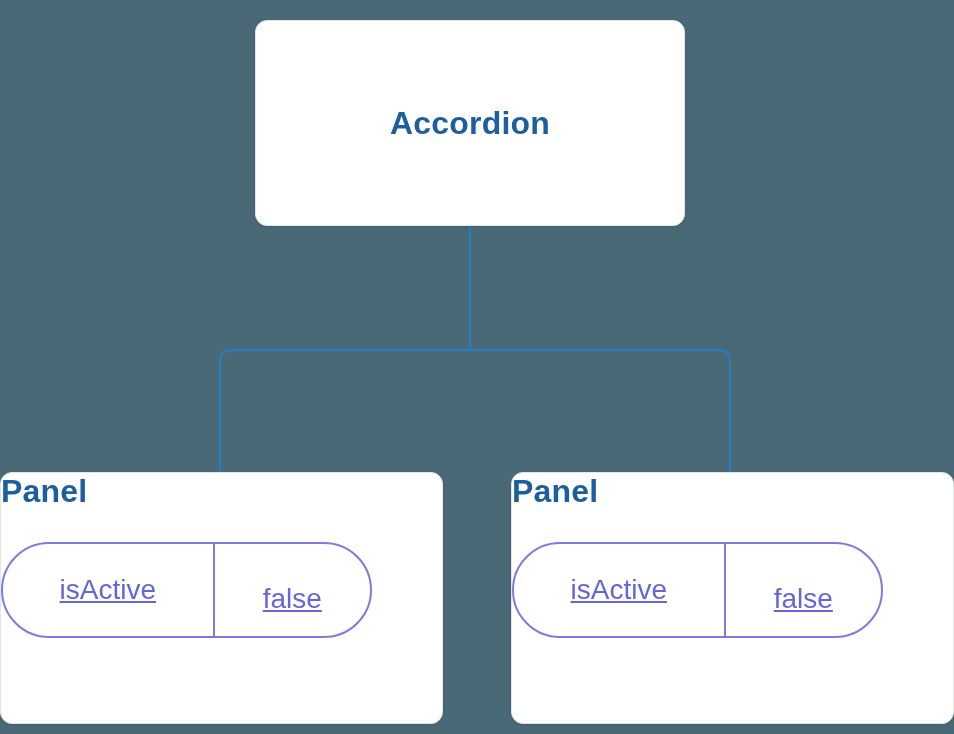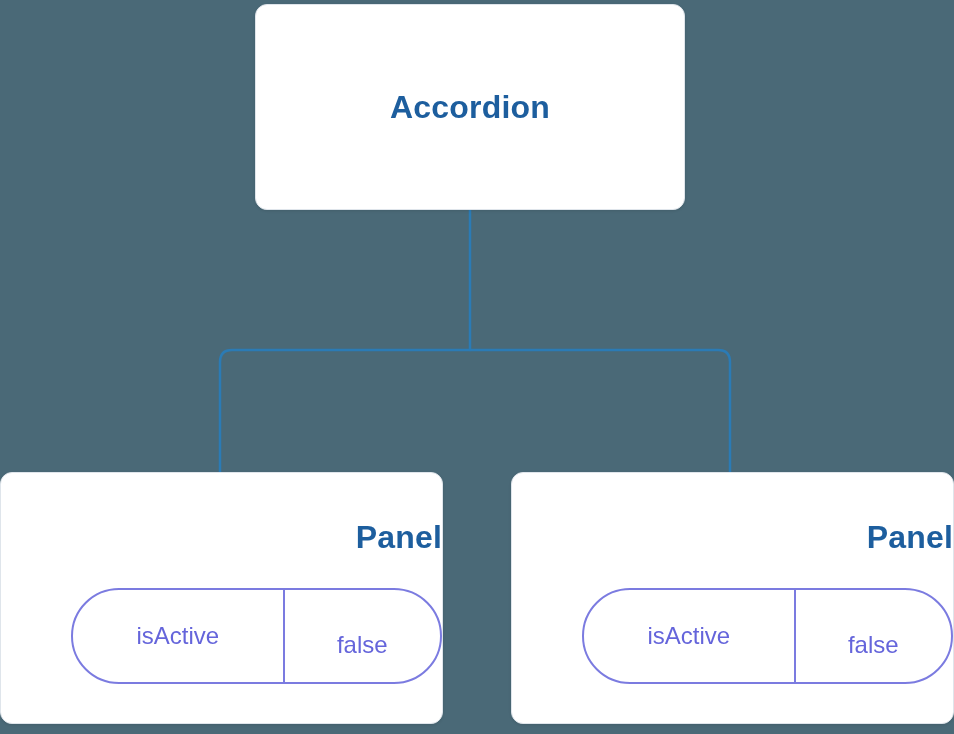--- a/index.html
+++ b/index.html
@@ -27,62 +27,62 @@
   .node {
     position: absolute;
     background: var(--node-fill, #FFFFFF);
     border: 1px solid var(--node-border, #DFE5EB);
     border-radius: 12px;
     box-sizing: border-box;
     box-shadow: 0 1px 3px rgba(0,0,0,0.10);
   }
   .root-node {
     left: 255px;
-    top: 4px;
+    top: 20px;
     width: 430px;
     height: 206px;
     display: flex;
     align-items: center;
     justify-content: center;
   }
   .node-label {
     font-size: 32px;
     font-weight: 600;
     color: var(--label-text, #1D5E9E);
     letter-spacing: 0.2px;
   }
   .panel-node {
     top: 472px;
     width: 443px;
     height: 252px;
     display: flex;
     flex-direction: column;
-    align-items: flex-end;
-    padding-top: 46px;
+    align-items: flex-start;
     gap: 32px;
   }
   .panel-left  { left: 0px; }
   .panel-right { left: 511px; width: 443px; }
   .state-pill {
     width: 371px;
     height: 96px;
     box-sizing: border-box;
     border: 2px solid var(--pill-border, #7B7BE0);
     border-radius: 999px;
     display: flex;
     align-items: stretch;
     overflow: hidden;
     background: var(--node-fill, #FFFFFF);
   }
   .pill-cell {
     display: flex;
     align-items: center;
     justify-content: center;
-    font-size: 24px;
+    font-size: 28px;
     color: var(--pill-text, #6565DB);
+    text-decoration: underline;
   }
   .pill-key {
     flex: 213;
     border-right: 2px solid var(--pill-border, #7B7BE0);
   }
   .pill-value {
     flex: 158;
     margin-top: 18px;
   }
 </style>

